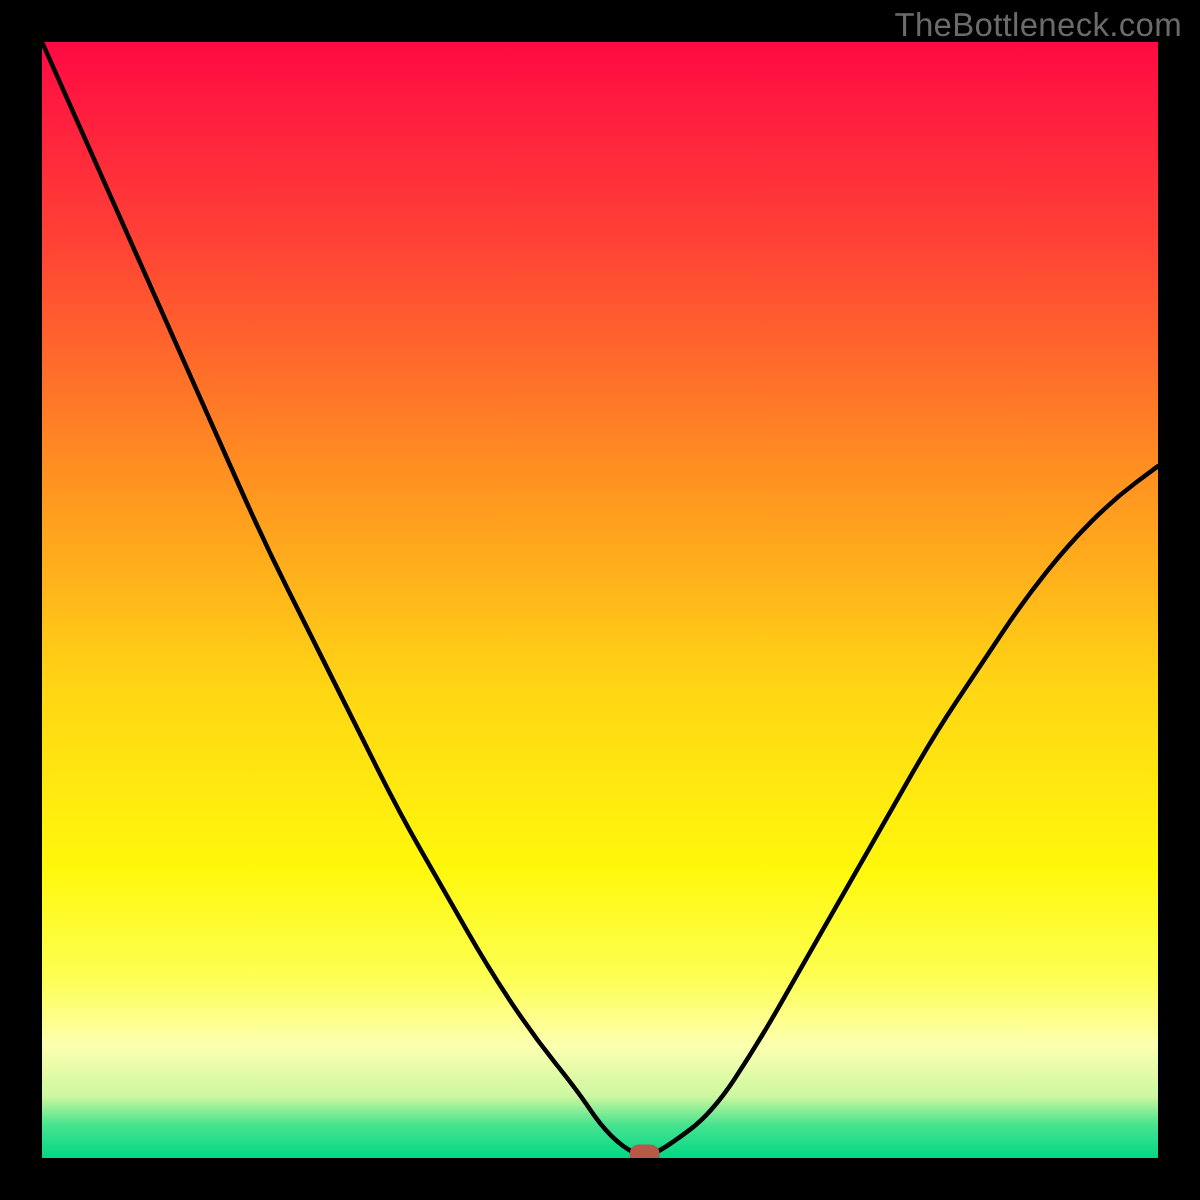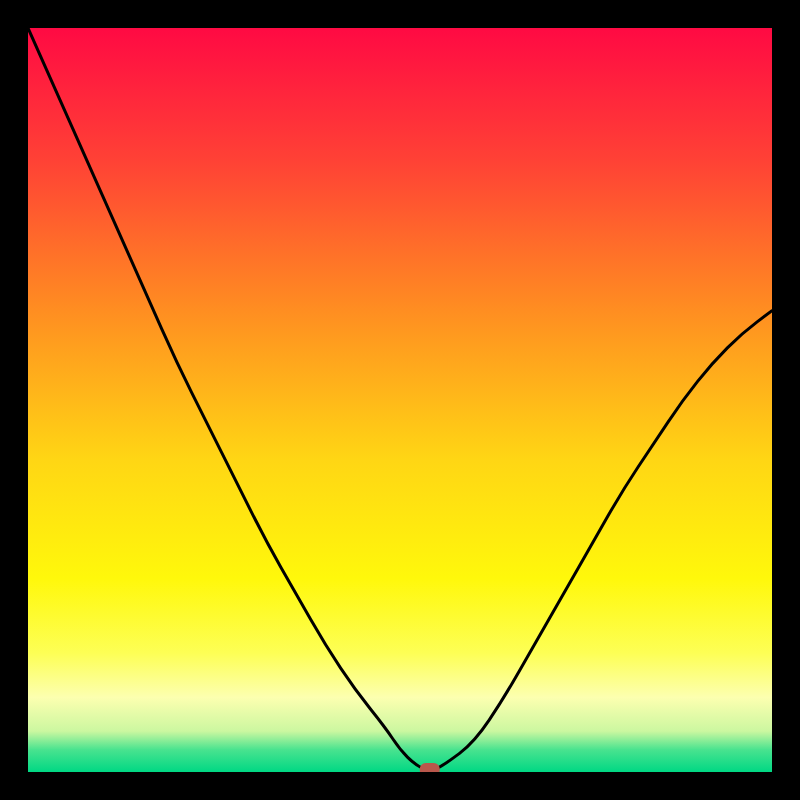--- a/index.html
+++ b/index.html
@@ -36,20 +36,21 @@
     overflow: hidden;
   }
   svg {
     display: block;
   }
 </style>
 </head>
 <body>
 
 <div class="frame">
+  <div class="watermark">TheBottleneck.com</div>
 
   <div class="plot-area">
     <svg id="chart-svg" width="744" height="744" viewBox="0 0 744 744">
       <defs>
         <linearGradient id="bg-grad" x1="0" y1="0" x2="0" y2="1">
             <stop offset="0%" stop-color="#ff0a43"></stop>
             <stop offset="18%" stop-color="#ff4235"></stop>
             <stop offset="38%" stop-color="#ff8e21"></stop>
             <stop offset="57.99999999999999%" stop-color="#ffd614"></stop>
             <stop offset="74%" stop-color="#fff80b"></stop>

